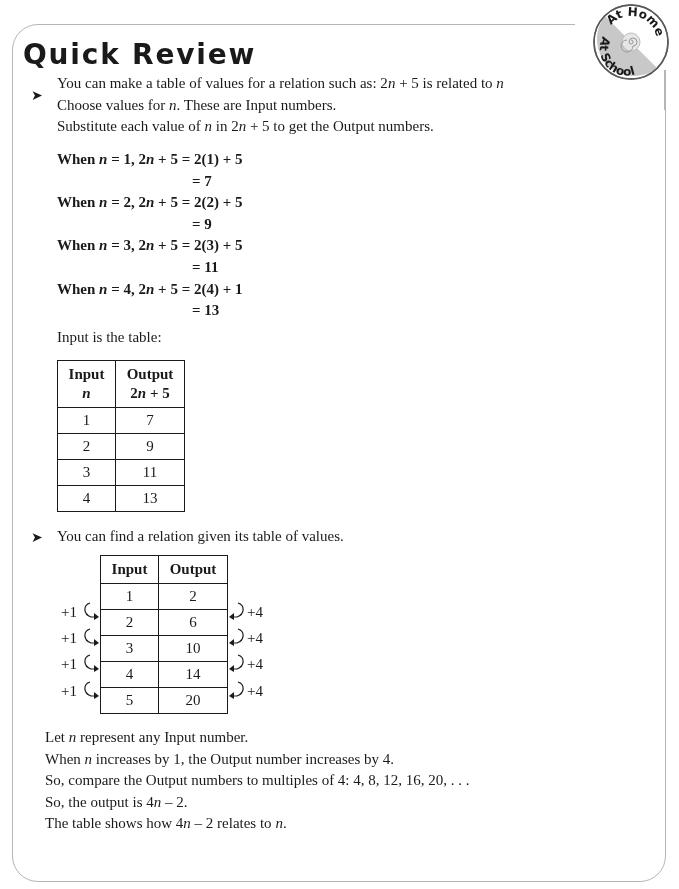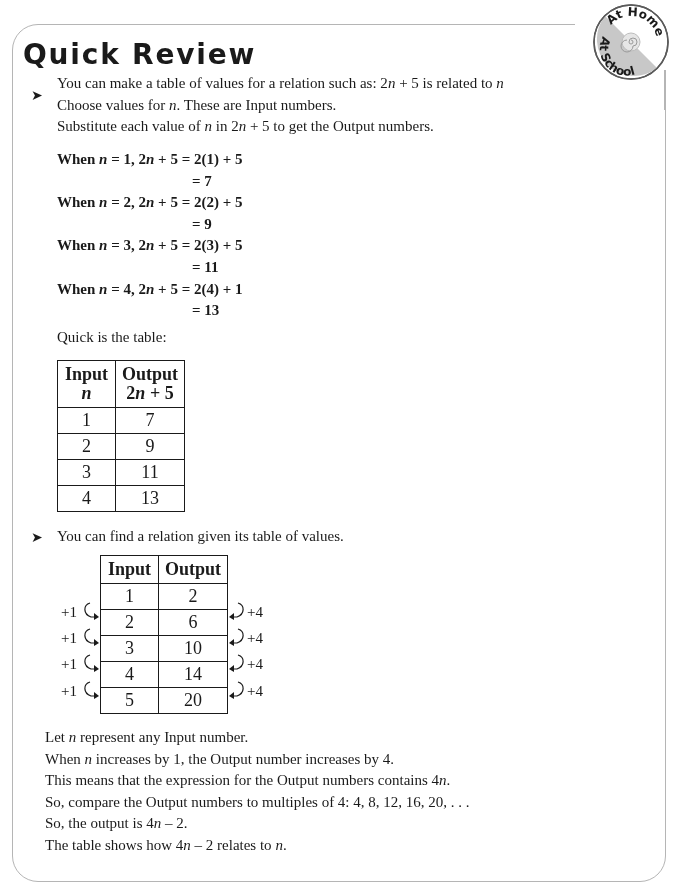--- a/index.html
+++ b/index.html
@@ -10,21 +10,21 @@
     .frame-cover { position: absolute; left: 575px; top: 10px; width: 100px; height: 85px; background: #fff; }
     .right-seg { position: absolute; left: 664px; top: 70px; width: 1.5px; height: 40px; background: #b5b5b5; }
     .title { position: absolute; left: 23px; top: 38px; margin: 0;
       font-family: "DejaVu Sans", "Liberation Sans", sans-serif; font-weight: bold;
       font-size: 28px; letter-spacing: 1.8px; color: #1a1a1a; }
     .badge { position: absolute; left: 591px; top: 2px; width: 80px; height: 80px; }
     .txt { position: absolute; font-size: 15px; line-height: 21.6px; white-space: nowrap; }
     .bullet { position: absolute; font-size: 14px; left: 31px; }
     i { font-style: italic; }
     .line { display: block; height: 21.6px; }
-    table.vals { position: absolute; border-collapse: collapse; font-size: 18px; }
+    table.vals { position: absolute; border-collapse: collapse; font-size: 15px; }
     table.vals td, table.vals th { border: 1.5px solid #1a1a1a; text-align: center; padding: 0; }
     table.t1 { left: 57px; top: 360px; }
     table.t1 th { font-weight: bold; line-height: 19px; height: 46px; }
     table.t1 td { height: 25px; line-height: 25px; }
     table.t1 .c1 { width: 57px; } table.t1 .c2 { width: 68px; }
     table.t2 { left: 100px; top: 555px; }
     table.t2 th { font-weight: bold; height: 27px; }
     table.t2 td { height: 25px; }
     table.t2 .c1 { width: 57px; } table.t2 .c2 { width: 68px; }
     .arrow-lbl { position: absolute; font-size: 15px; line-height: 16px; }
@@ -70,21 +70,21 @@
   <span class="line">When <i>n</i> = <span>1</span>, 2<i>n</i> + 5 = <span>2(1) + 5</span></span>
   <span class="line" style="padding-left:135px;">= 7</span>
   <span class="line">When <i>n</i> = <span>2</span>, 2<i>n</i> + 5 = <span>2(2) + 5</span></span>
   <span class="line" style="padding-left:135px;">= 9</span>
   <span class="line">When <i>n</i> = <span>3</span>, 2<i>n</i> + 5 = <span>2(3) + 5</span></span>
   <span class="line" style="padding-left:135px;">= 11</span>
   <span class="line">When <i>n</i> = <span>4</span>, 2<i>n</i> + 5 = <span>2(4) + 1</span></span>
   <span class="line" style="padding-left:135px;">= 13</span>
 </div>
 
-<div class="txt" style="left:57px; top:327px;">Quick is the table:</div>
+<div class="txt" style="left:57px; top:327px;">Input is the table:</div>
 
 <table class="vals t1">
   <tbody>
       <tr>
     <th class="c1"><span>Input</span><br><i>n</i></th>
     <th class="c2"><span>Output</span><br><span>2<i>n</i> + 5</span></th>
   </tr>
   <tr>
         <td>1</td>
         <td>7</td>
@@ -174,17 +174,16 @@
 <span class="arrow-lbl" style="left:247px; top:656px;">+4</span>
 <svg class="arrow" style="left:228px; top:680px;" viewBox="0 0 18 22">
     <path d="M10 2 C17 4 17 13 9 16 L3 16" fill="none" stroke="#1a1a1a" stroke-width="1.2"></path>
     <path d="M6 12 L1 16 L6 19 Z" fill="#1a1a1a"></path>
   </svg>
 <span class="arrow-lbl" style="left:247px; top:683px;">+4</span>
 
 <div class="txt" style="left:45px; top:727px;">
   <span class="line"><span>Let </span><i>n</i><span> represent any Input number.</span></span>
   <span class="line"><span>When </span><i>n</i><span> increases by 1, the Output number increases by 4.</span></span>
-  <span class="line"><span>This means that the expression for the Output numbers contains 4</span><i>n</i><span>.</span></span>
   <span class="line">So, compare the Output numbers to multiples of 4: 4, 8, 12, 16, 20, . . .</span>
   <span class="line"><span>So, the output is 4</span><i>n</i><span> – 2.</span></span>
   <span class="line"><span>The table shows how 4</span><i>n</i><span> – 2 relates to </span><i>n</i><span>.</span></span>
 </div>
 
 </body></html>

